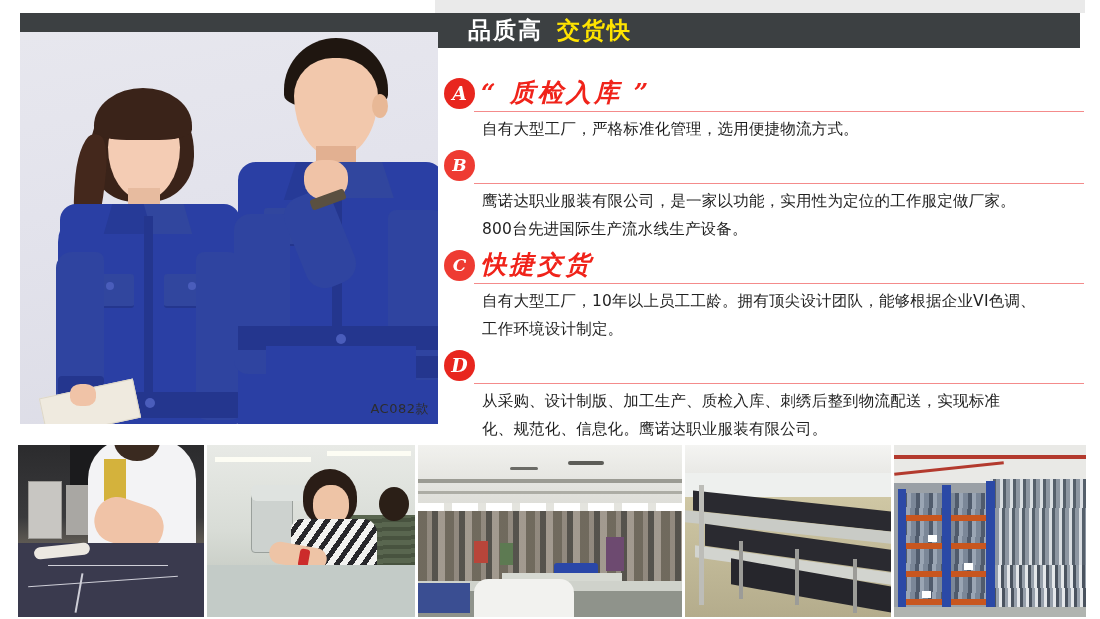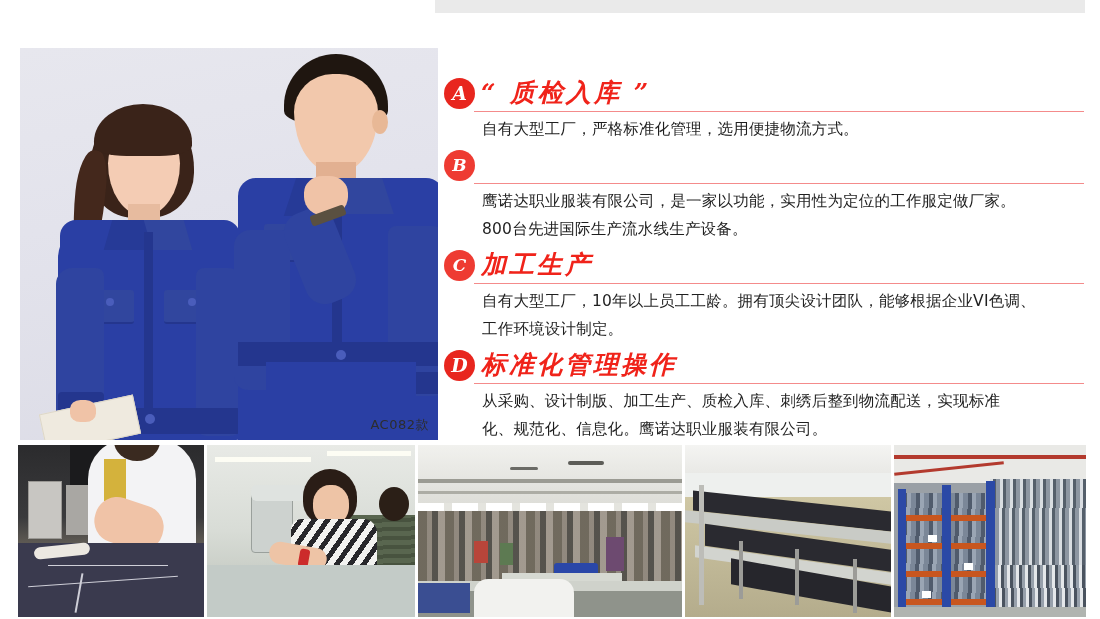--- a/index.html
+++ b/index.html
@@ -28,21 +28,21 @@
     color:#ffffff; font-size:23px; font-weight:bold; letter-spacing:2px;
     font-family:"DejaVu Sans","Liberation Sans",sans-serif;
   }
   .banner-t2 {
     color:#ffe400; font-size:23px; font-weight:bold; letter-spacing:2px;
     font-family:"DejaVu Sans","Liberation Sans",sans-serif;
   }
 
   
   .hero {
-    position:absolute; left:20px; top:48px; width:418px; height:392px;
+    position:absolute; left:20px; top:32px; width:418px; height:392px;
     overflow:hidden;
     background:linear-gradient(170deg,#e7e7ee 0%,#e3e3ec 40%,#dcdce6 100%);
   }
   .hero-code {
     position:absolute; right:9px; bottom:6px;
     color:#2d2d2d; font-size:13px; letter-spacing:.5px;
     font-family:"DejaVu Sans","Liberation Sans",sans-serif;
     z-index:40;
   }
 
@@ -269,20 +269,26 @@
   .t5 .tag { position:absolute; width:9px; height:7px; background:#fff; }
   .t5 .floorw { position:absolute; left:0; bottom:0; width:192px; height:10px; background:#b0b4b0; }
 </style>
 </head>
 <body>
 
 <div class="page">
 
   <div class="top-strip"></div>
 
+  <div class="banner">
+    <div class="banner-inner">
+      <span class="banner-t1">品质高</span>
+      <span class="banner-t2">交货快</span>
+    </div>
+  </div>
 
   <div class="hero">
 
     <div class="model f">
       <div class="hair-back"></div>
         <div class="pony"></div>
       <div class="face"></div>
         <div class="fringe"></div>
         <div class="neck"></div>
       <div class="shoulderL"></div>
@@ -349,33 +355,32 @@
       <div class="f-rule"></div>
       <div class="f-body">
         <p>鹰诺达职业服装有限公司，是一家以功能，实用性为定位的工作服定做厂家。</p>
         <p>800台先进国际生产流水线生产设备。</p>
       </div>
     </div>
 
     <div class="feature">
       <div class="f-head">
         <span class="badge outline">C</span>
-        <span class="f-title">加工生产</span>
+        <span class="f-title">快捷交货</span>
       </div>
       <div class="f-rule"></div>
       <div class="f-body">
         <p>自有大型工厂，10年以上员工工龄。拥有顶尖设计团队，能够根据企业VI色调、</p>
         <p>工作环境设计制定。</p>
       </div>
     </div>
 
     <div class="feature">
       <div class="f-head">
         <span class="badge solid">D</span>
-        <span class="f-title">标准化管理操作</span>
       </div>
       <div class="f-rule"></div>
       <div class="f-body">
         <p>从采购、设计制版、加工生产、质检入库、刺绣后整到物流配送，实现标准</p>
         <p>化、规范化、信息化。鹰诺达职业服装有限公司。</p>
       </div>
     </div>
 
   </div>
 

